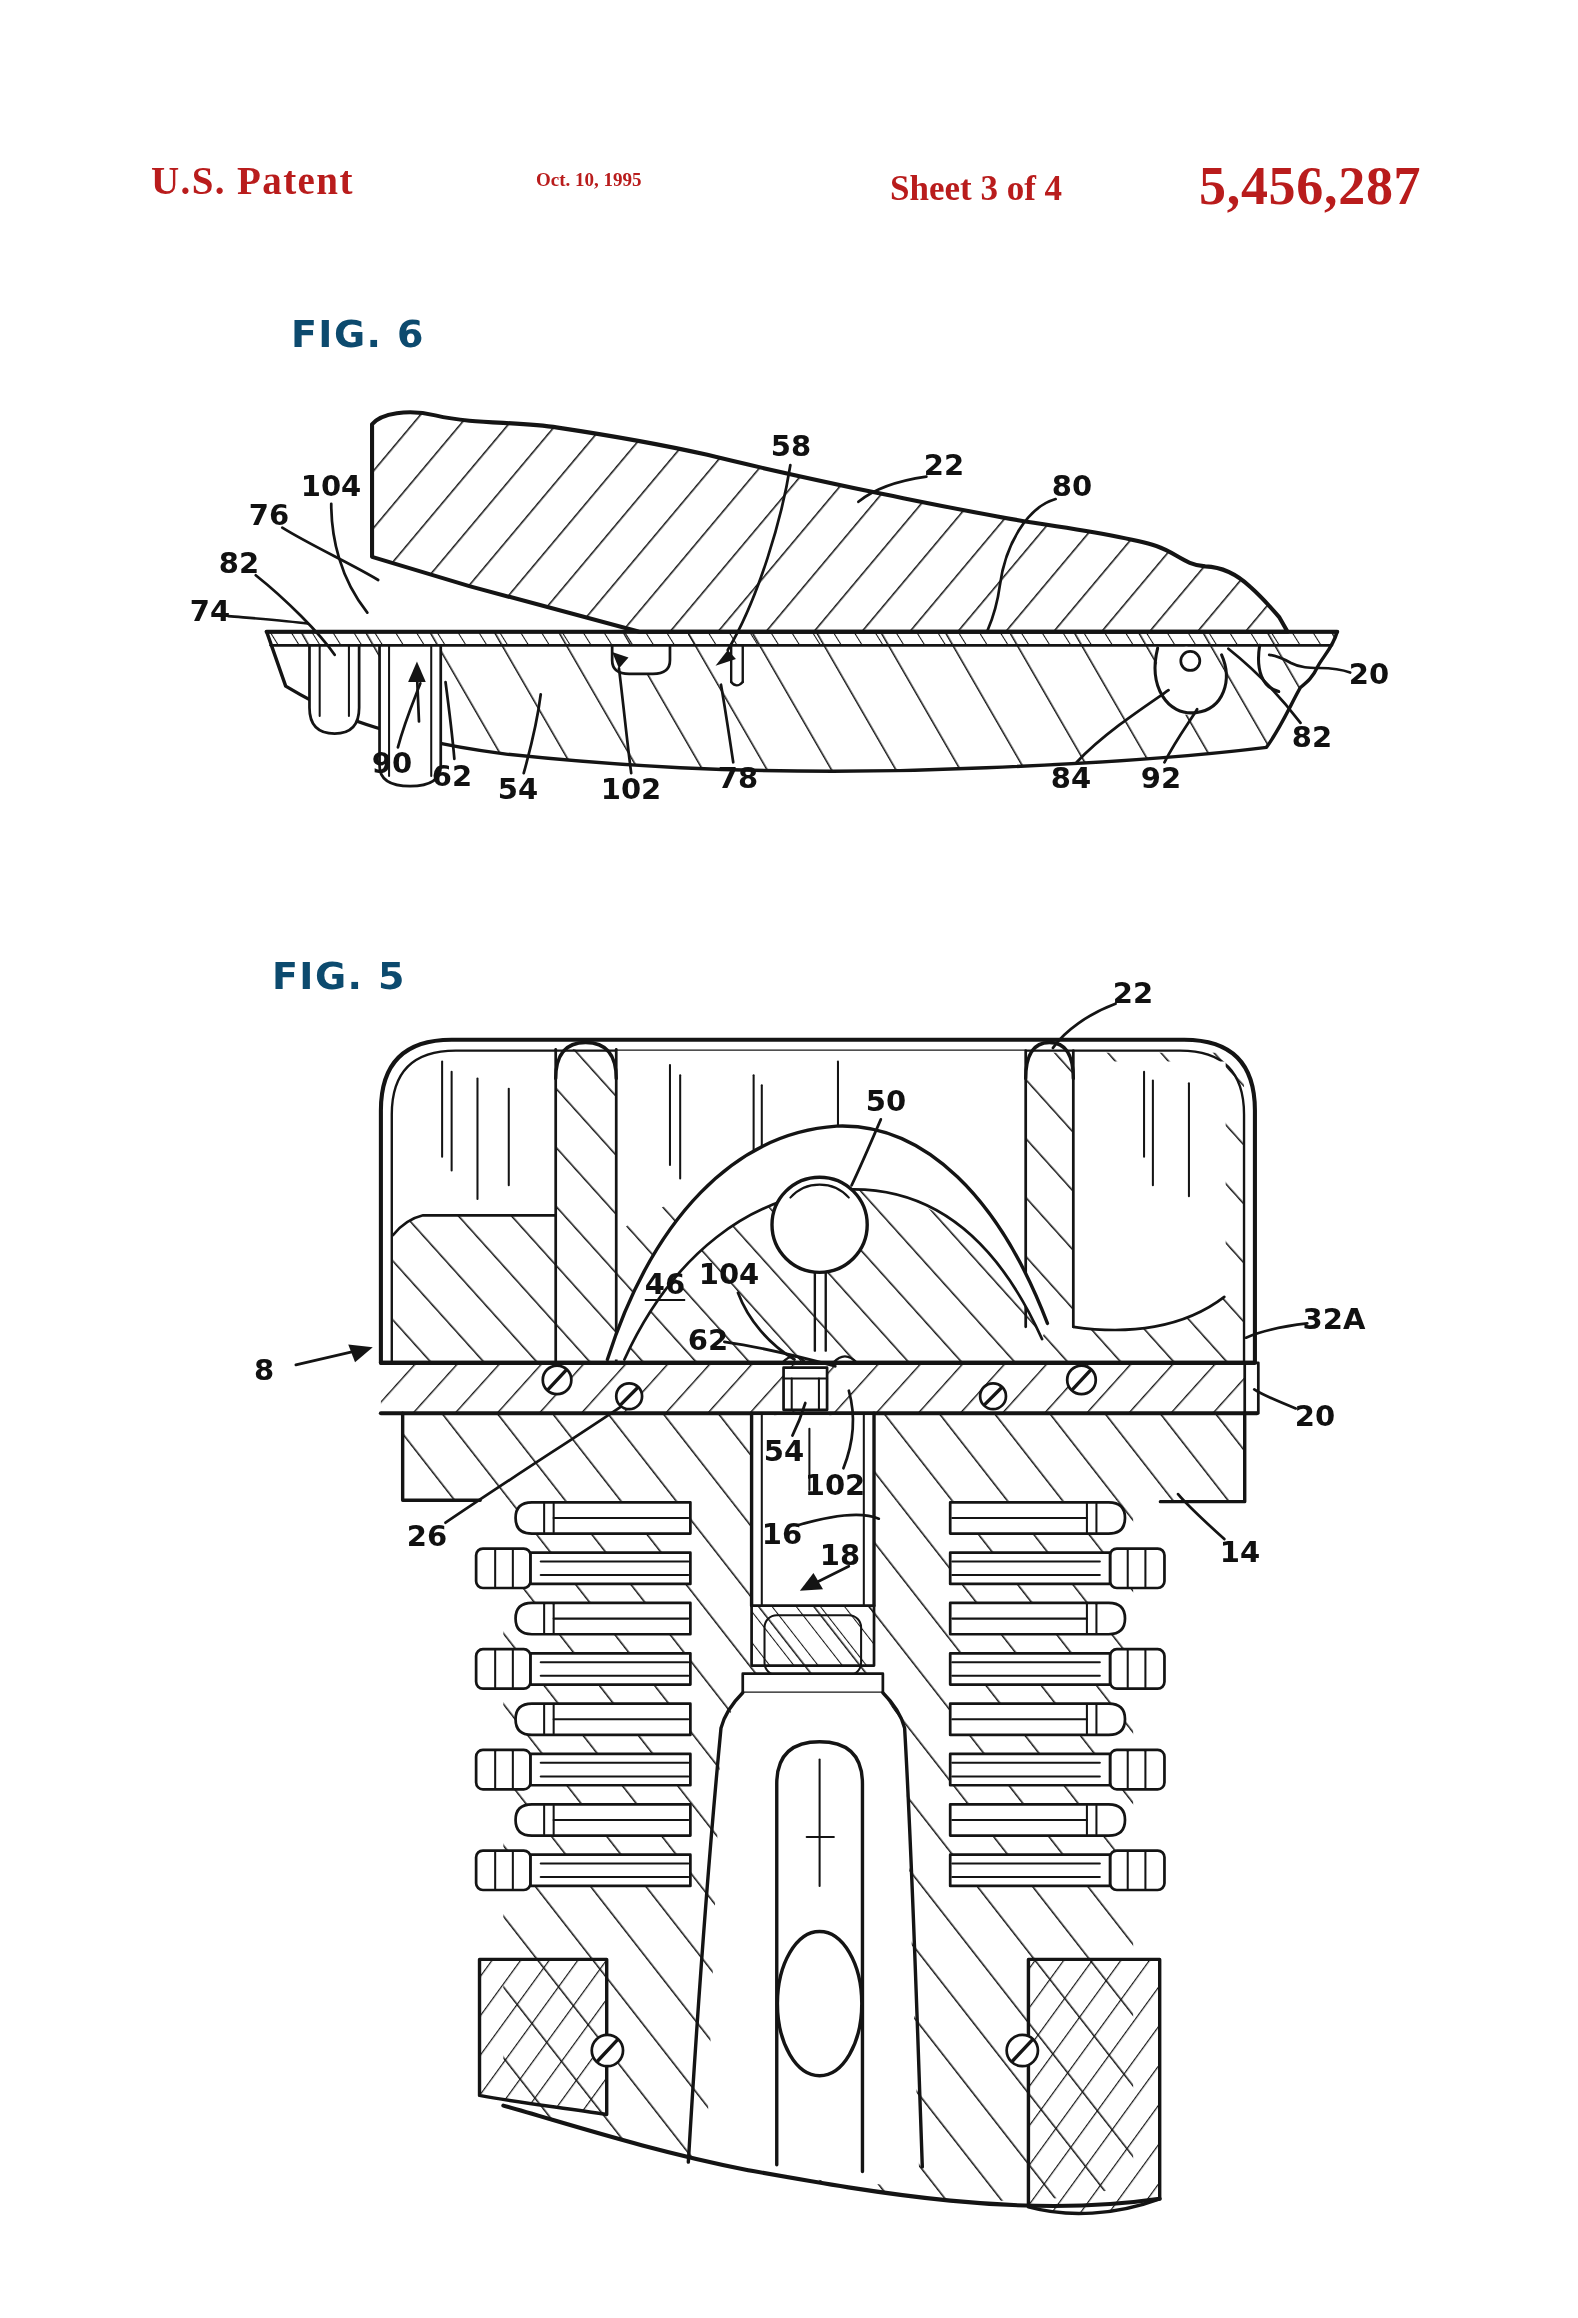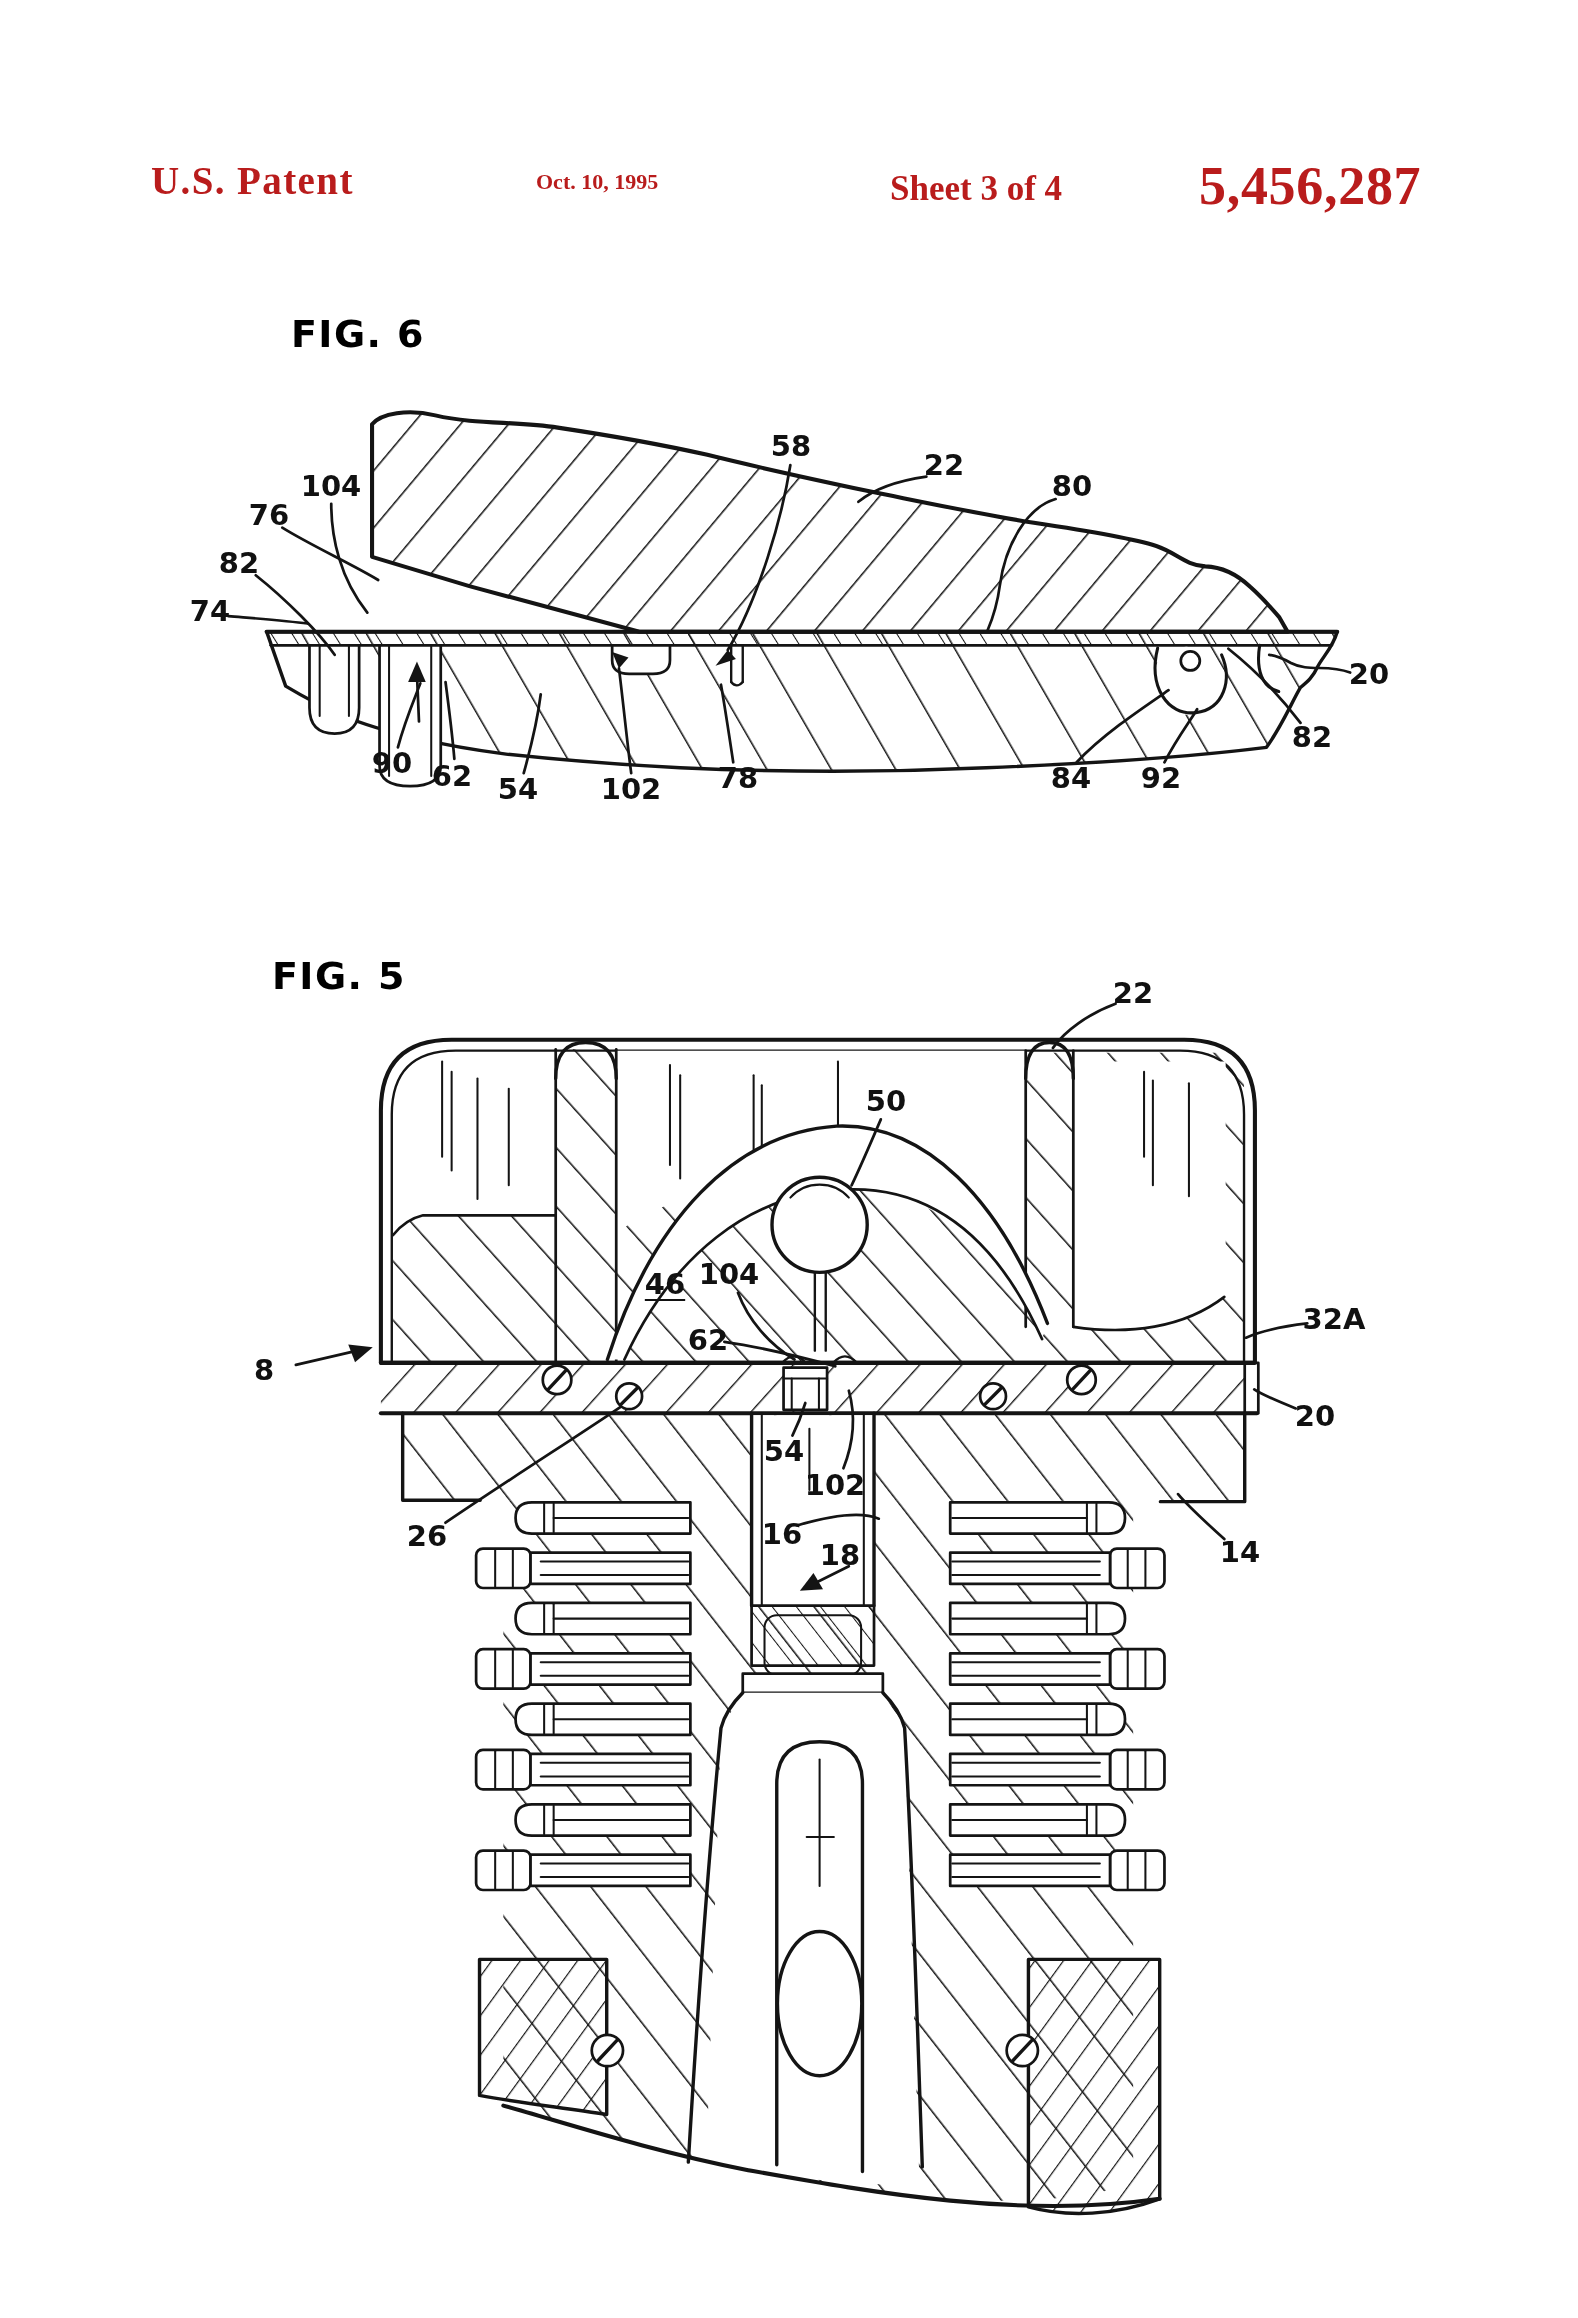--- a/index.html
+++ b/index.html
@@ -2,24 +2,24 @@
 <html style="font-size:11px"><head>
 <meta charset="utf-8">
 <style>
   html,body{margin:0;padding:0;background:#e8e8e8;}
   #page{
     position:relative;width:1578px;height:2319px;background:#ffffff;
     font-family:"Liberation Sans",sans-serif;overflow:hidden;
   }
   .hdr{position:absolute;color:#b91c1c;font-family:"Liberation Serif","DejaVu Serif",serif;font-weight:bold;white-space:nowrap;}
   #hdr-title{left:151px;top:158px;font-size:39px;letter-spacing:1.4px;}
-  #hdr-date{left:536px;top:169px;font-size:22px;}
+  #hdr-date{left:536px;top:169px;font-size:19px;}
   #hdr-sheet{left:890px;top:169px;font-size:35px;}
   #hdr-number{left:1199px;top:155px;font-size:54px;letter-spacing:0.7px;}
-  .fig-name{position:absolute;color:#000000;font-size:38px;font-weight:bold;letter-spacing:1.4px;font-family:"DejaVu Sans",sans-serif;}
+  .fig-name{position:absolute;color:#0c4a6e;font-size:38px;font-weight:bold;letter-spacing:1.4px;font-family:"DejaVu Sans",sans-serif;}
   #fig6-name{left:291px;top:312px;}
   #fig5-name{left:272px;top:954px;}
   #art{position:absolute;left:0;top:0;}
   .ref-label{
     position:absolute;transform:translate(-50%,-50%);color:#111;
     font-size:29px;font-weight:bold;font-family:"DejaVu Sans",sans-serif;white-space:nowrap;
   }
   .ref-label.u{text-decoration:underline;text-underline-offset:5.4px;}
 </style>
 </head>

